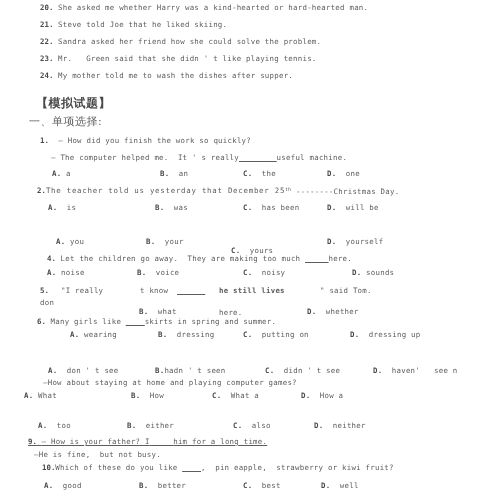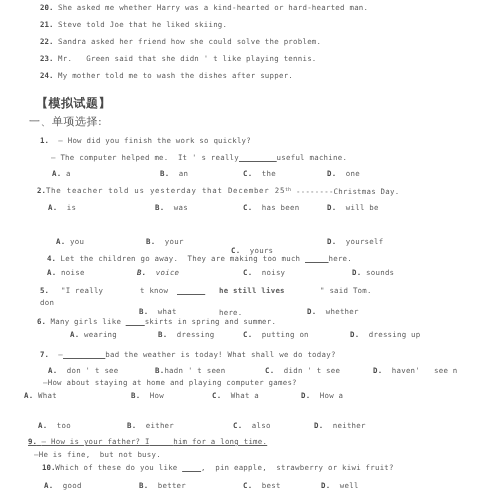--- a/index.html
+++ b/index.html
@@ -58,21 +58,21 @@
 
 
   <div class="opt" style="left:56px;top:237px;"><span class="optl">A.</span> <span>you</span></div>
   <div class="opt" style="left:146px;top:237px;"><span class="optl">B.</span>  <span>your</span></div>
   <div class="opt" style="left:231px;top:246px;"><span class="optl">C.</span>  <span>yours</span></div>
   <div class="opt" style="left:327px;top:237px;"><span class="optl">D.</span>  <span>yourself</span></div>
 
   <div class="ln" style="left:47px;top:254px;"><span class="num">4.</span> <span>Let the children go away.  They are making too much</span> <span class="blank">_____</span><span>here.</span></div>
 
   <div class="opt" style="left:47px;top:268px;"><span class="optl">A.</span> <span>noise</span></div>
-  <div class="opt" style="left:137px;top:268px;font-style:italic;"><span class="optl">B.</span>  <span>voice</span></div>
+  <div class="opt" style="left:137px;top:268px;"><span class="optl">B.</span>  <span>voice</span></div>
   <div class="opt" style="left:243px;top:268px;"><span class="optl">C.</span>  <span>noisy</span></div>
   <div class="opt" style="left:352px;top:268px;"><span class="optl">D.</span> <span>sounds</span></div>
 
   <div class="ln" style="left:40px;top:286px;"><span class="num">5.</span></div>
   <div class="ln" style="left:61px;top:286px;">"I really</div>
   <div class="ln" style="left:140px;top:286px;">t know</div>
   <div class="ln blank" style="left:177px;top:286px;">______</div>
   <div class="ln" style="left:219px;top:286px;font-weight:bold;">he still lives</div>
   <div class="ln" style="left:320px;top:286px;">" said Tom.</div>
 
@@ -82,21 +82,20 @@
   <div class="ln" style="left:219px;top:308px;">here.</div>
   <div class="opt" style="left:307px;top:307px;"><span class="optl">D.</span>  <span>whether</span></div>
 
   <div class="ln" style="left:37px;top:317px;"><span class="num">6.</span> <span>Many girls like</span> <span class="blank">____</span><span>skirts in spring and summer.</span></div>
 
   <div class="opt" style="left:70px;top:330px;"><span class="optl">A.</span> <span>wearing</span></div>
   <div class="opt" style="left:158px;top:330px;"><span class="optl">B.</span>  <span>dressing</span></div>
   <div class="opt" style="left:243px;top:330px;"><span class="optl">C.</span>  <span>putting on</span></div>
   <div class="opt" style="left:350px;top:330px;"><span class="optl">D.</span>  <span>dressing up</span></div>
 
-  <div class="ln" style="left:40px;top:350px;"><span class="num">7.</span>  <span>—</span><span class="blank">_________</span><span>bad the weather is today! What shall we do today?</span></div>
 
   <div class="opt" style="left:48px;top:366px;"><span class="optl">A.</span>  <span>don ' t see</span></div>
   <div class="opt" style="left:155px;top:366px;"><span class="optl">B.</span><span>hadn ' t seen</span></div>
   <div class="opt" style="left:265px;top:366px;"><span class="optl">C.</span>  <span>didn ' t see</span></div>
   <div class="opt" style="left:373px;top:366px;"><span class="optl">D.</span>  <span>haven'</span></div>
   <div class="opt" style="left:434px;top:366px;">see n</div>
 
   <div class="ln" style="left:43px;top:378px;">—How about staying at home and playing computer games?</div>
 
   <div class="opt" style="left:24px;top:391px;"><span class="optl">A.</span> <span>What</span></div>

